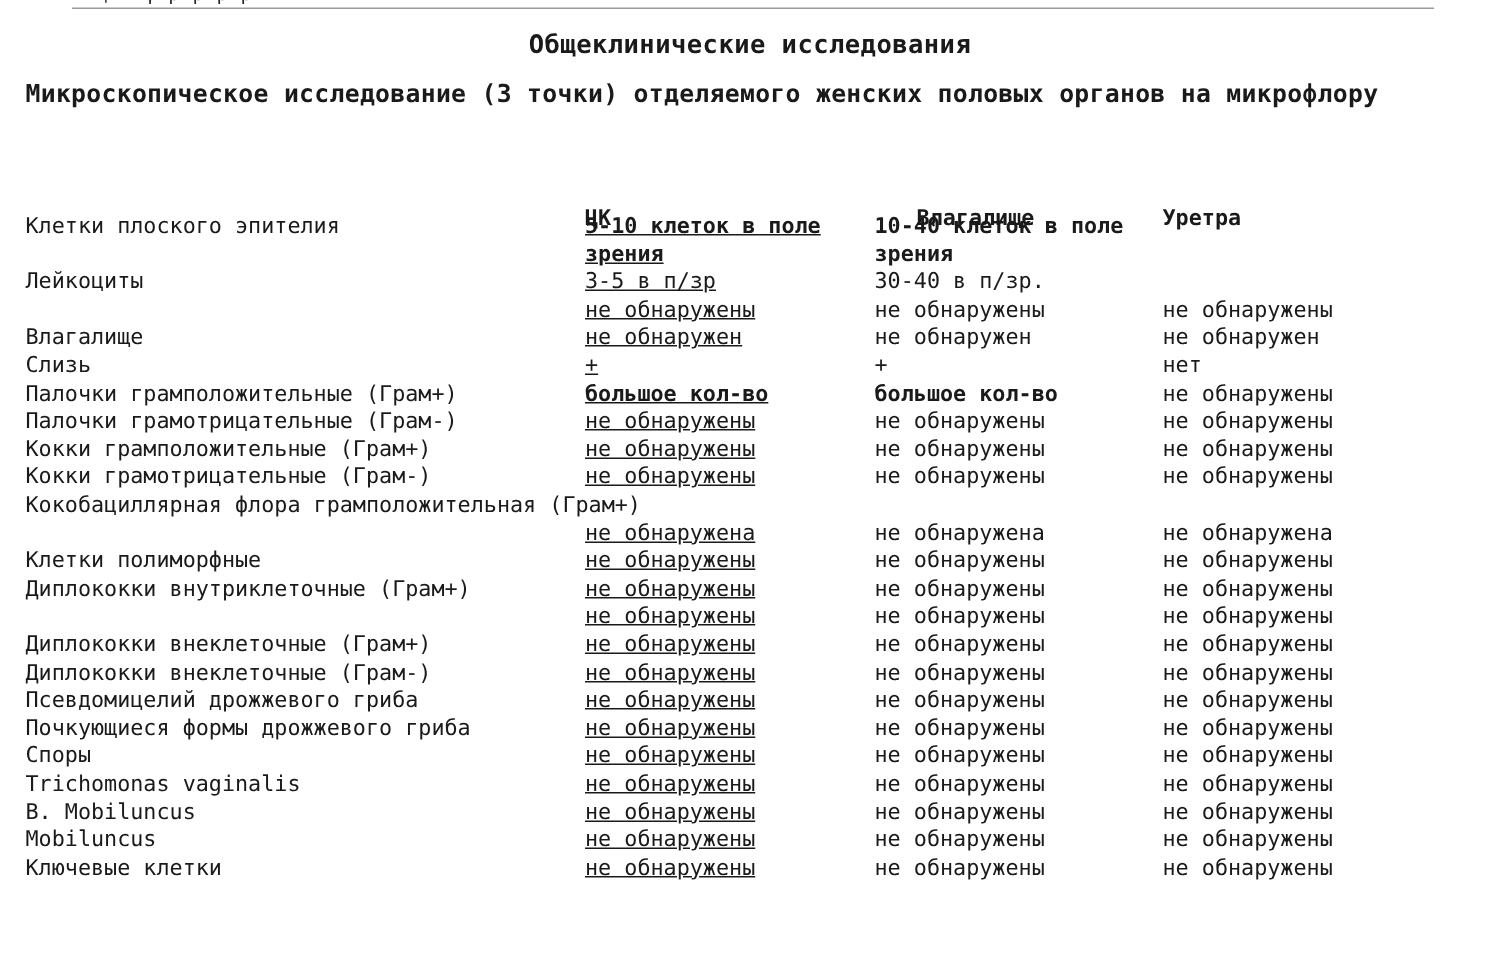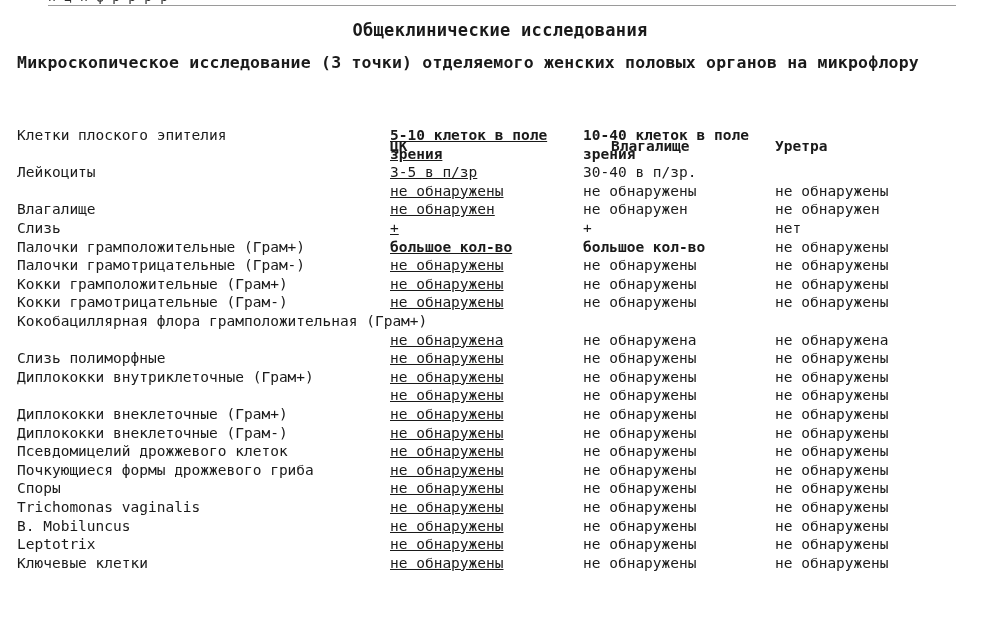--- a/index.html
+++ b/index.html
@@ -70,21 +70,21 @@
     white-space: nowrap;
     margin-top: 39px;
   }
   #col-header-ck        { left: 390px; }
   #col-header-vagina    { left: 583px; padding-left: 28px; }
   #col-header-urethra   { left: 775px; }
 
   
   #results-grid {
     position: absolute;
-    left: 0; top: 126px;
+    left: 0; top: 142px;
     width: 1000px;
     height: 460px;
   }
   .grid-line {
     position: absolute;
     left: 0;
     width: 1000px;
     height: 18px;
     line-height: 18px;
     white-space: nowrap;
@@ -192,21 +192,21 @@
     </div>
     <div class="grid-line" style="top: 186px;">
       <span class="cell label label-wide">Кокобациллярная флора грамположительная (Грам+)</span>
     </div>
     <div class="grid-line" style="top: 204.6px;">
       <span class="cell ck">не обнаружена</span>
       <span class="cell vagina">не обнаружена</span>
       <span class="cell urethra">не обнаружена</span>
     </div>
     <div class="grid-line" style="top: 223.2px;">
-      <span class="cell label">Слизь полиморфные</span>
+      <span class="cell label">Клетки полиморфные</span>
       <span class="cell ck">не обнаружены</span>
       <span class="cell vagina">не обнаружены</span>
       <span class="cell urethra">не обнаружены</span>
     </div>
     <div class="grid-line" style="top: 241.8px;">
       <span class="cell label">Диплококки внутриклеточные (Грам+)</span>
       <span class="cell ck">не обнаружены</span>
       <span class="cell vagina">не обнаружены</span>
       <span class="cell urethra">не обнаружены</span>
     </div>
@@ -221,21 +221,21 @@
       <span class="cell vagina">не обнаружены</span>
       <span class="cell urethra">не обнаружены</span>
     </div>
     <div class="grid-line" style="top: 297.6px;">
       <span class="cell label">Диплококки внеклеточные (Грам-)</span>
       <span class="cell ck">не обнаружены</span>
       <span class="cell vagina">не обнаружены</span>
       <span class="cell urethra">не обнаружены</span>
     </div>
     <div class="grid-line" style="top: 316.2px;">
-      <span class="cell label">Псевдомицелий дрожжевого клеток</span>
+      <span class="cell label">Псевдомицелий дрожжевого гриба</span>
       <span class="cell ck">не обнаружены</span>
       <span class="cell vagina">не обнаружены</span>
       <span class="cell urethra">не обнаружены</span>
     </div>
     <div class="grid-line" style="top: 334.8px;">
       <span class="cell label">Почкующиеся формы дрожжевого гриба</span>
       <span class="cell ck">не обнаружены</span>
       <span class="cell vagina">не обнаружены</span>
       <span class="cell urethra">не обнаружены</span>
     </div>
@@ -251,21 +251,21 @@
       <span class="cell vagina">не обнаружены</span>
       <span class="cell urethra">не обнаружены</span>
     </div>
     <div class="grid-line" style="top: 390.6px;">
       <span class="cell label">B. Mobiluncus</span>
       <span class="cell ck">не обнаружены</span>
       <span class="cell vagina">не обнаружены</span>
       <span class="cell urethra">не обнаружены</span>
     </div>
     <div class="grid-line" style="top: 409.2px;">
-      <span class="cell label">Leptotrix</span>
+      <span class="cell label">Mobiluncus</span>
       <span class="cell ck">не обнаружены</span>
       <span class="cell vagina">не обнаружены</span>
       <span class="cell urethra">не обнаружены</span>
     </div>
     <div class="grid-line" style="top: 427.8px;">
       <span class="cell label">Ключевые клетки</span>
       <span class="cell ck">не обнаружены</span>
       <span class="cell vagina">не обнаружены</span>
       <span class="cell urethra">не обнаружены</span>
     </div>

